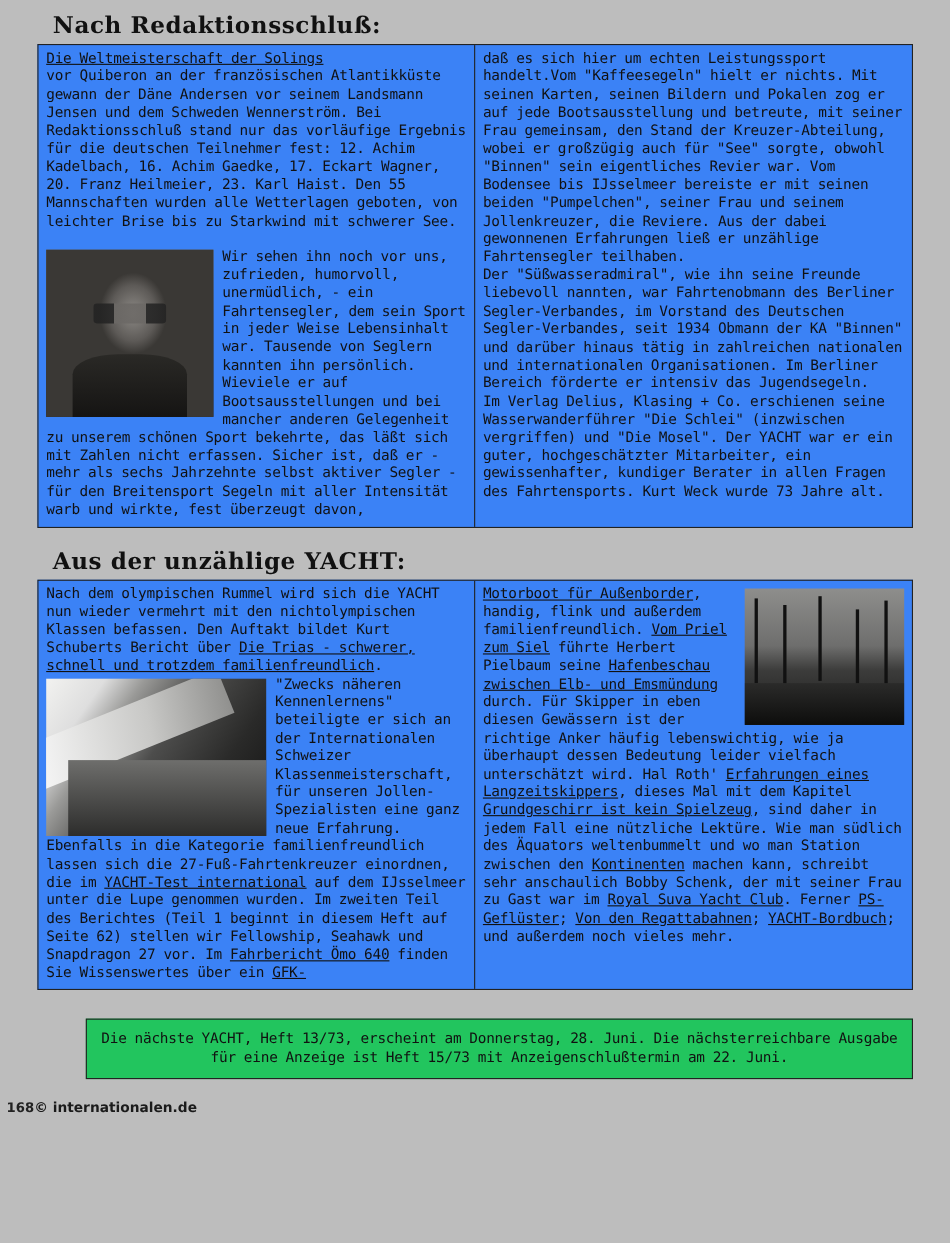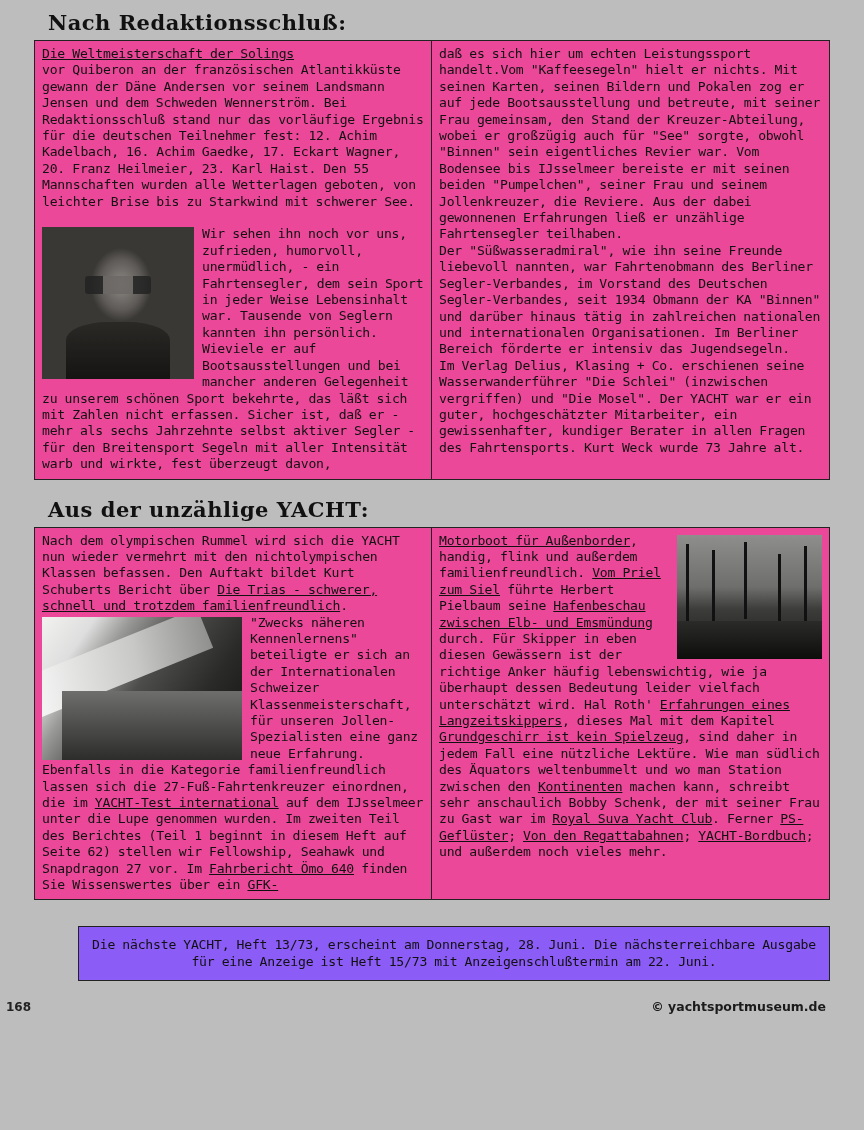--- a/index.html
+++ b/index.html
@@ -32,21 +32,21 @@
     color: #111;
     margin: 0;
     padding: 10px 0 5px 14px;
   }
   .section-heading.second {
     padding-top: 17px;
   }
   
   .box {
     border: 1.5px solid #222;
-    background: #ec4899;
+    background: #3b82f6;
     display: flex;
     box-sizing: border-box;
   }
   .col {
     box-sizing: border-box;
     padding: 5px 7px 6px 7px;
     width: 50%;
   }
   .col.left {
     border-right: 1.5px solid #222;
@@ -146,34 +146,33 @@
   .harbour:after {
     content: "";
     position: absolute;
     left: 0; top: 70%;
     width: 100%; height: 30%;
     background: linear-gradient(to bottom, #2b2b2a, #0d0d0c);
   }
   
   .notice {
     border: 1.5px solid #222;
-    background: #8b5cf6;
+    background: #22c55e;
     margin-top: 26px;
     padding: 9px 10px 10px 10px;
     text-align: center;
     margin-left: 44px;
   }
   .notice p {
     text-align: center;
     font-size: 13.1px;
     line-height: 17px;
   }
   .footer {
     display: flex;
-    justify-content: space-between;
     align-items: flex-end;
     padding: 18px 4px 0 0;
   }
   .page-num {
     font-family: "DejaVu Sans", sans-serif;
     font-size: 12px;
     font-weight: bold;
     color: #222;
     margin-left: -28px;
   }
@@ -227,16 +226,16 @@
       <div class="clear"></div>
     </div>
   </div>
 
   <div class="notice">
     <p>Die nächste YACHT, Heft 13/73, erscheint am Donnerstag, 28. Juni. Die nächsterreichbare Ausgabe für eine Anzeige ist Heft 15/73 mit Anzeigenschlußtermin am 22. Juni.</p>
   </div>
 
   <div class="footer">
     <div class="page-num">168</div>
-    <div class="credit">© yachtsportmuseum.de</div>
+    <div class="credit">© internationalen.de</div>
   </div>
 
 </div>
 
 </body></html>

